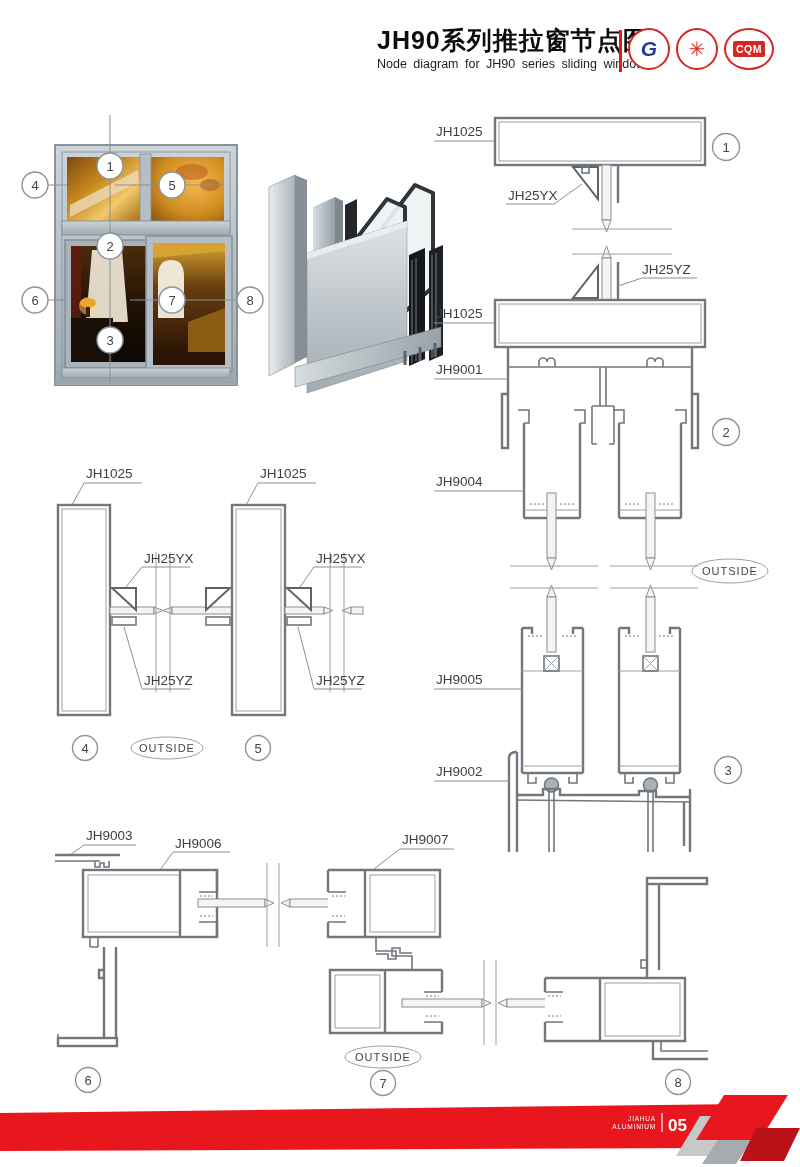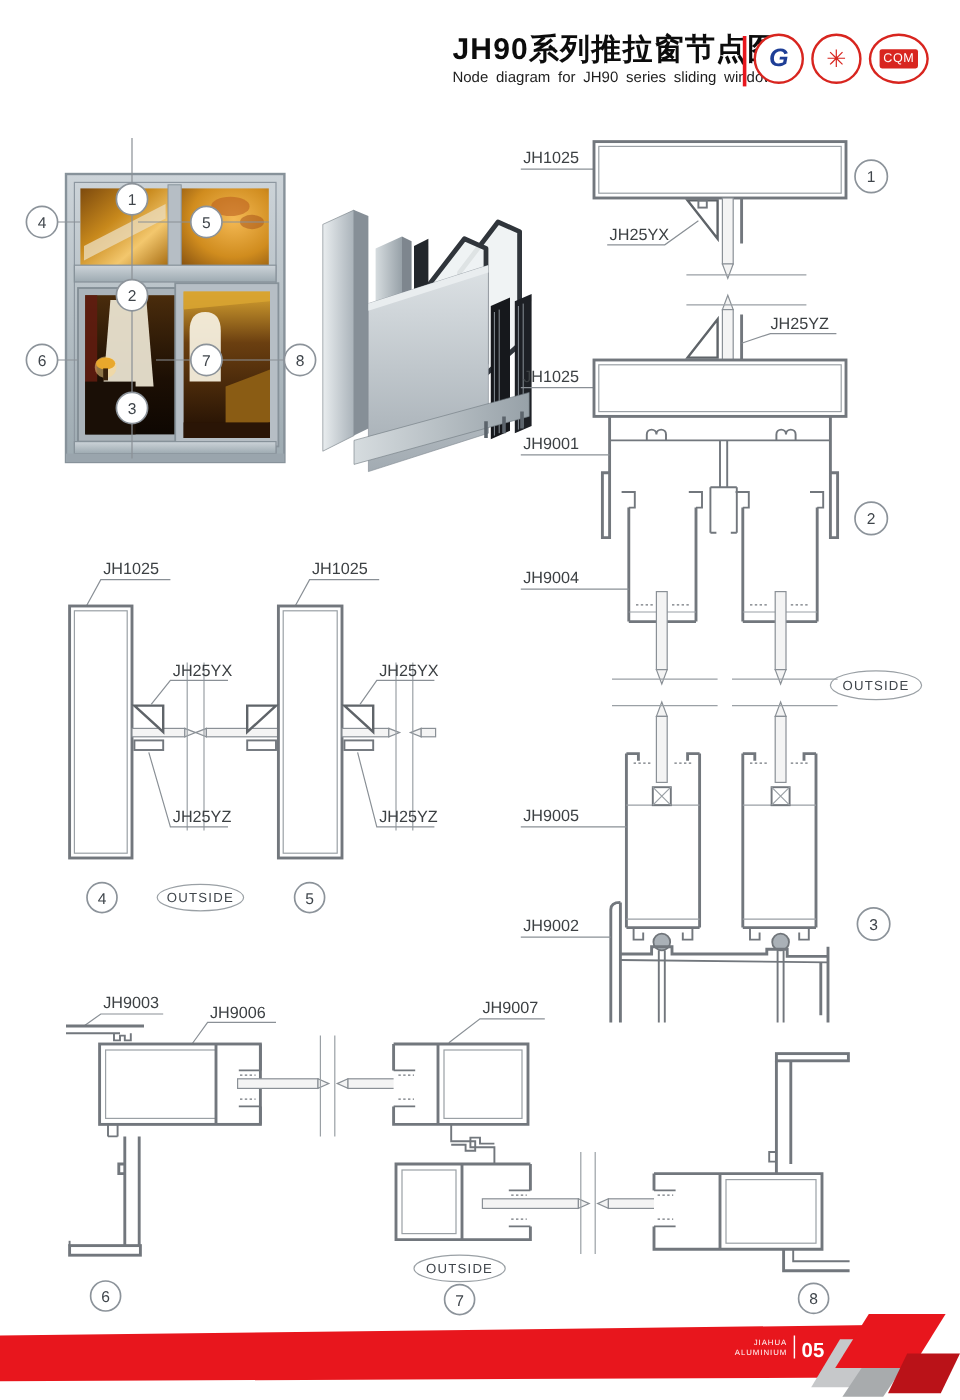--- a/index.html
+++ b/index.html
@@ -8,21 +8,21 @@
   
   .title-zh{left:377px;top:24px;font-size:25px;font-weight:bold;color:#0c0c0c;letter-spacing:1px;white-space:nowrap;}
   .title-en{left:377px;top:57px;font-size:12.5px;color:#1e1e1e;word-spacing:3px;white-space:nowrap;}
   .hdr-divider{left:619px;top:30px;width:3px;height:42px;background:#e8161d;}
   .badge{width:42px;height:42px;border-radius:50%;border:2.5px solid #d8251f;background:#fff;display:flex;align-items:center;justify-content:center;box-sizing:border-box;}
   .badge-g{left:628px;top:28px;}
   .badge-g span{font-size:21px;font-weight:bold;font-style:italic;color:#1e3e96;}
   .badge-seal{left:676px;top:28px;}
   .badge-seal span{font-size:20px;color:#d8251f;}
   .badge-cqm{left:724px;top:28px;width:50px;}
-  .cqm-inner{background:#d8251f;color:#fff;font-weight:normal;font-size:10.5px;padding:2px 3px;border-radius:2px;letter-spacing:.5px;}
+  .cqm-inner{background:#d8251f;color:#fff;font-weight:bold;font-size:10.5px;padding:2px 3px;border-radius:2px;letter-spacing:.5px;}
   
   svg text{font-family:"Liberation Sans",sans-serif;}
   .lbl{font-size:13.5px;fill:#3c4043;}
   .numtx{font-size:13px;fill:#3f454b;}
   .outtx{font-size:11px;fill:#3f454b;letter-spacing:1px;}
   .pl{stroke:#72777d;stroke-width:2.4;fill:none;}
   .plf{stroke:#72777d;stroke-width:2.4;fill:#ffffff;}
   .pm{stroke:#72777d;stroke-width:1.6;fill:none;}
   .pt{stroke:#9aa0a5;stroke-width:1;fill:none;}
   .ldr{stroke:#8a9096;stroke-width:1;fill:none;}

